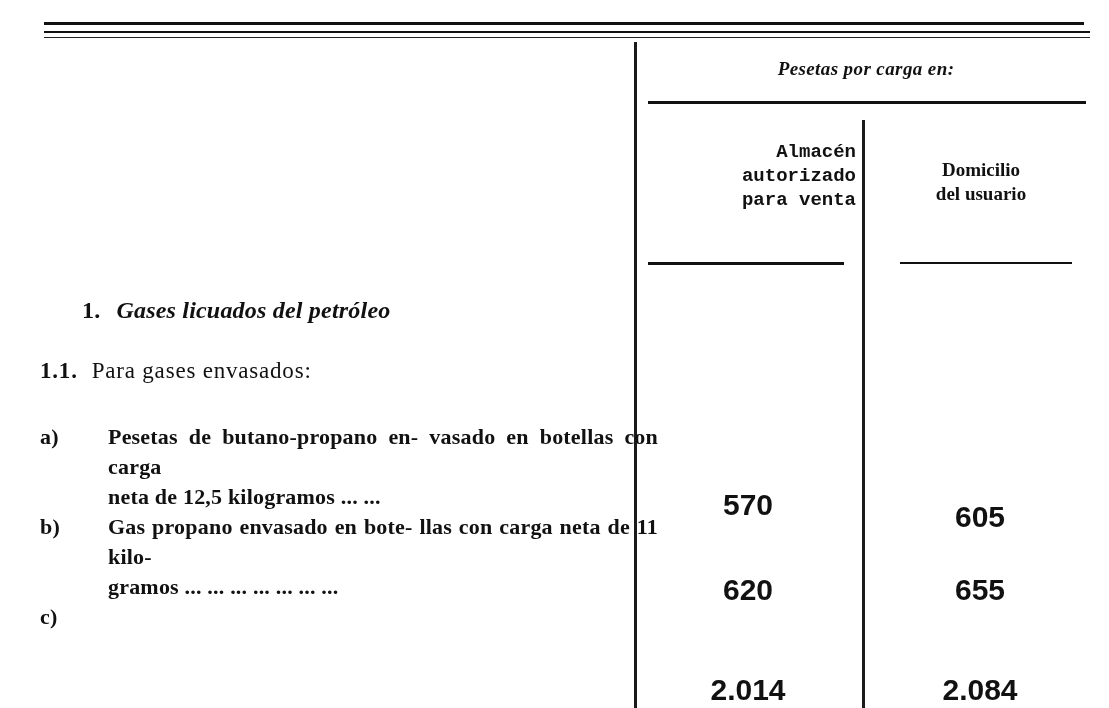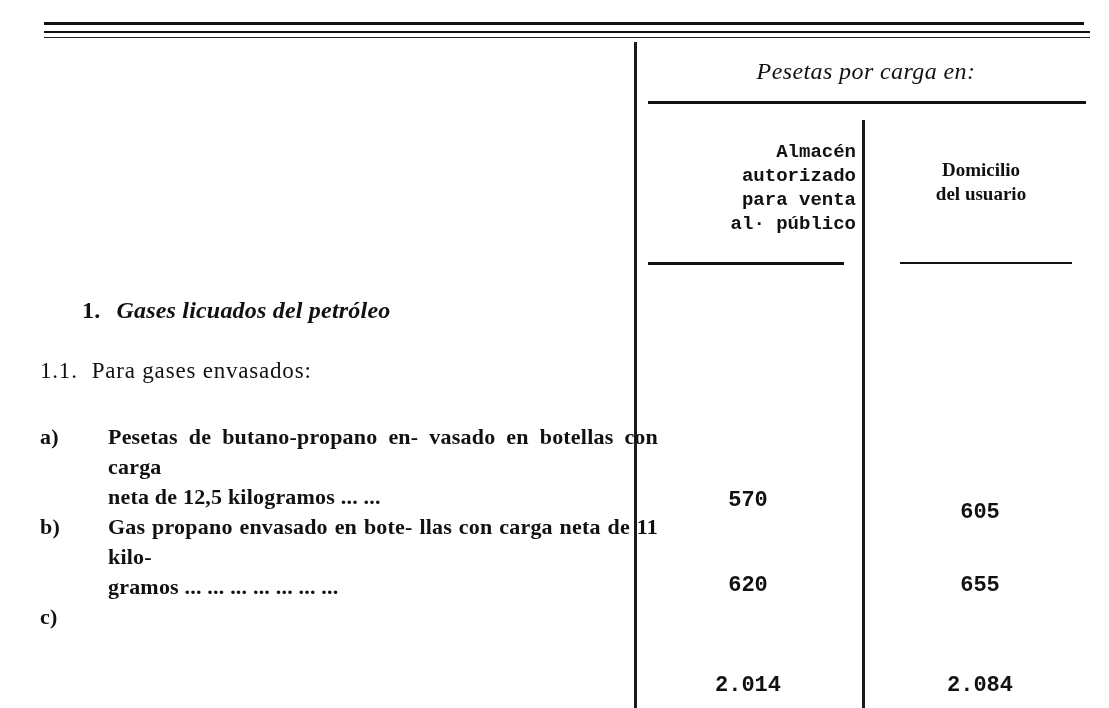--- a/index.html
+++ b/index.html
@@ -61,22 +61,22 @@
   }
 
   
   .hdr-main {
     position: absolute;
     left: 646px;
     top: 58px;
     width: 440px;
     text-align: center;
     font-style: italic;
-    font-weight: 400;
-    font-size: 24px;
+    font-weight: 700;
+    font-size: 19px;
     letter-spacing: 0.4px;
     font-family: "Liberation Serif", serif;
   }
   .rule-hdr {
     position: absolute;
     left: 648px;
     top: 101px;
     width: 438px;
     height: 3px;
     background: #111;
@@ -138,21 +138,21 @@
   }
 
   .subsec {
     position: absolute;
     left: 40px;
     top: 358px;
     font-size: 23px;
     letter-spacing: 0.8px;
   }
   .subsec .num {
-    font-weight: 400;
+    font-weight: 700;
     margin-right: 14px;
   }
 
   .item {
     position: absolute;
     font-size: 22px;
     line-height: 30px;
     letter-spacing: 0.2px;
   }
   .item .lbl {
@@ -172,23 +172,23 @@
     text-align: left;
   }
 
   #item-a { left: 40px; top: 422px; }
   #item-b { left: 40px; top: 512px; }
   #item-c { left: 40px; top: 602px; }
 
   
   .val {
     position: absolute;
-    font-family: Liberation Mono, monospace;
-    font-weight: 700;
-    font-size: 22px;
+    font-family: Liberation Sans, sans-serif;
+    font-weight: 700;
+    font-size: 30px;
     text-align: center;
     width: 200px;
   }
   .col1 { left: 648px; }
   .col2 { left: 880px; }
 
   #v-a { top: 488px; }
   #v-b { top: 573px; }
   #v-c { top: 673px; }
 </style>
@@ -202,21 +202,20 @@
 <div class="vrule-main"></div>
 <div class="vrule-inner"></div>
 
 <div class="hdr-main">Pesetas por carga en:</div>
 <div class="rule-hdr"></div>
 
 <div class="hdr-col1">
   <div>Almacén</div>
   <div>autorizado</div>
   <div>para venta</div>
-  <div>al· público</div>
 </div>
 
 <div class="hdr-col2">
   <div>Domicilio</div>
   <div>del usuario</div>
 </div>
 
 <div class="rule-col1"></div>
 <div class="rule-col2"></div>
 

